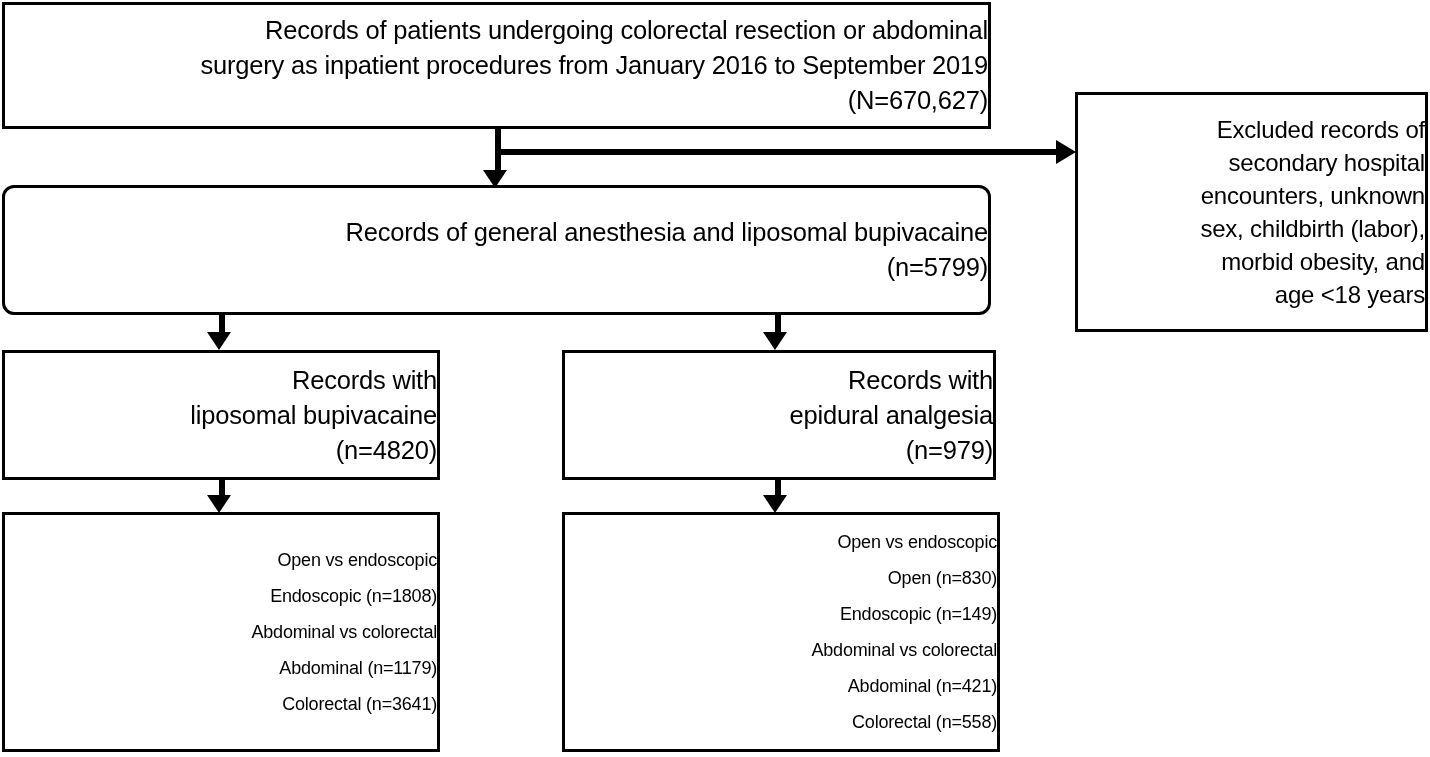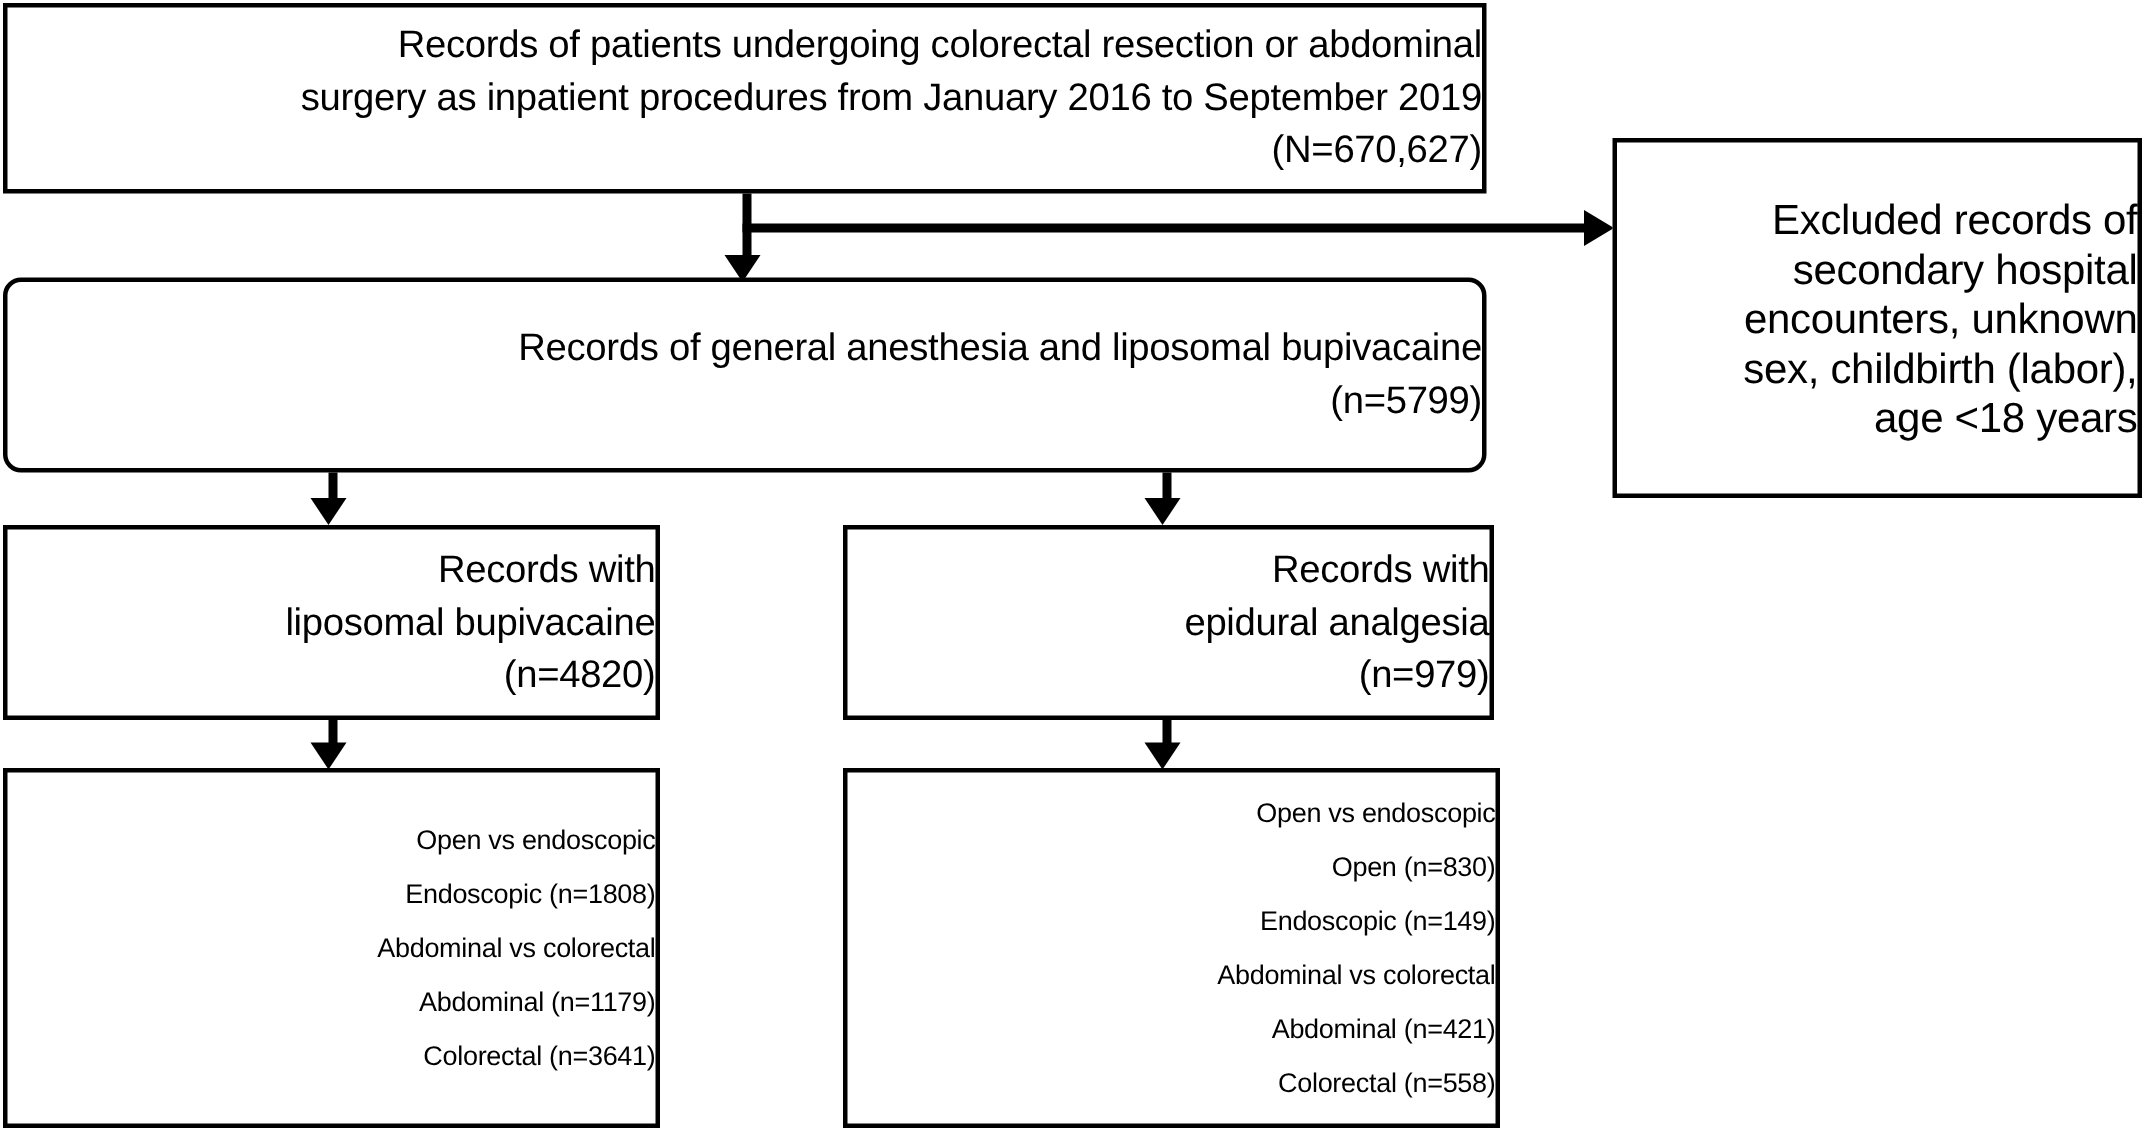--- a/index.html
+++ b/index.html
@@ -42,21 +42,21 @@
 
   
   #box-source   { left: 2px;    top: 2px;   width: 989px; height: 127px; }
   #box-excluded { left: 1075px; top: 92px;  width: 353px; height: 240px; }
   #box-cohort   { left: 2px;    top: 185px; width: 989px; height: 130px; border-radius: 12px; }
   #box-lb       { left: 2px;    top: 350px; width: 438px; height: 130px; }
   #box-epi      { left: 562px;  top: 350px; width: 434px; height: 130px; }
   #box-lb-sub   { left: 2px;    top: 512px; width: 438px; height: 240px; }
   #box-epi-sub  { left: 562px;  top: 512px; width: 438px; height: 240px; }
 
-  #box-excluded .line { font-size: 28px; line-height: 33px; }
+  #box-excluded .line { font-size: 24px; line-height: 33px; }
   #box-lb-sub .line, #box-epi-sub .line { font-size: 18px; line-height: 36px; }
 
   
   .vline {
     position: absolute;
     background: #000000;
     width: 6px;
   }
   .hline {
     position: absolute;
@@ -113,20 +113,21 @@
   <div class="vline" id="conn-source-trunk"></div>
   <div class="arrow-down" id="conn-source-arrow"></div>
   <div class="hline" id="conn-branch-h"></div>
   <div class="arrow-right" id="conn-branch-arrow"></div>
 
   <div class="box" id="box-excluded">
     <div class="line">Excluded records of</div>
     <div class="line">secondary hospital</div>
     <div class="line">encounters, unknown</div>
     <div class="line">sex, childbirth (labor),</div>
+    <div class="line">morbid obesity, and</div>
     <div class="line">age &lt;18 years</div>
   </div>
 
   <div class="box" id="box-cohort">
     <div class="line">Records of general anesthesia and liposomal bupivacaine</div>
     <div class="line bold">(n=5799)</div>
   </div>
 
   <div class="vline" id="conn-cohort-lb"></div>
   <div class="arrow-down" id="conn-cohort-lb-arrow"></div>

